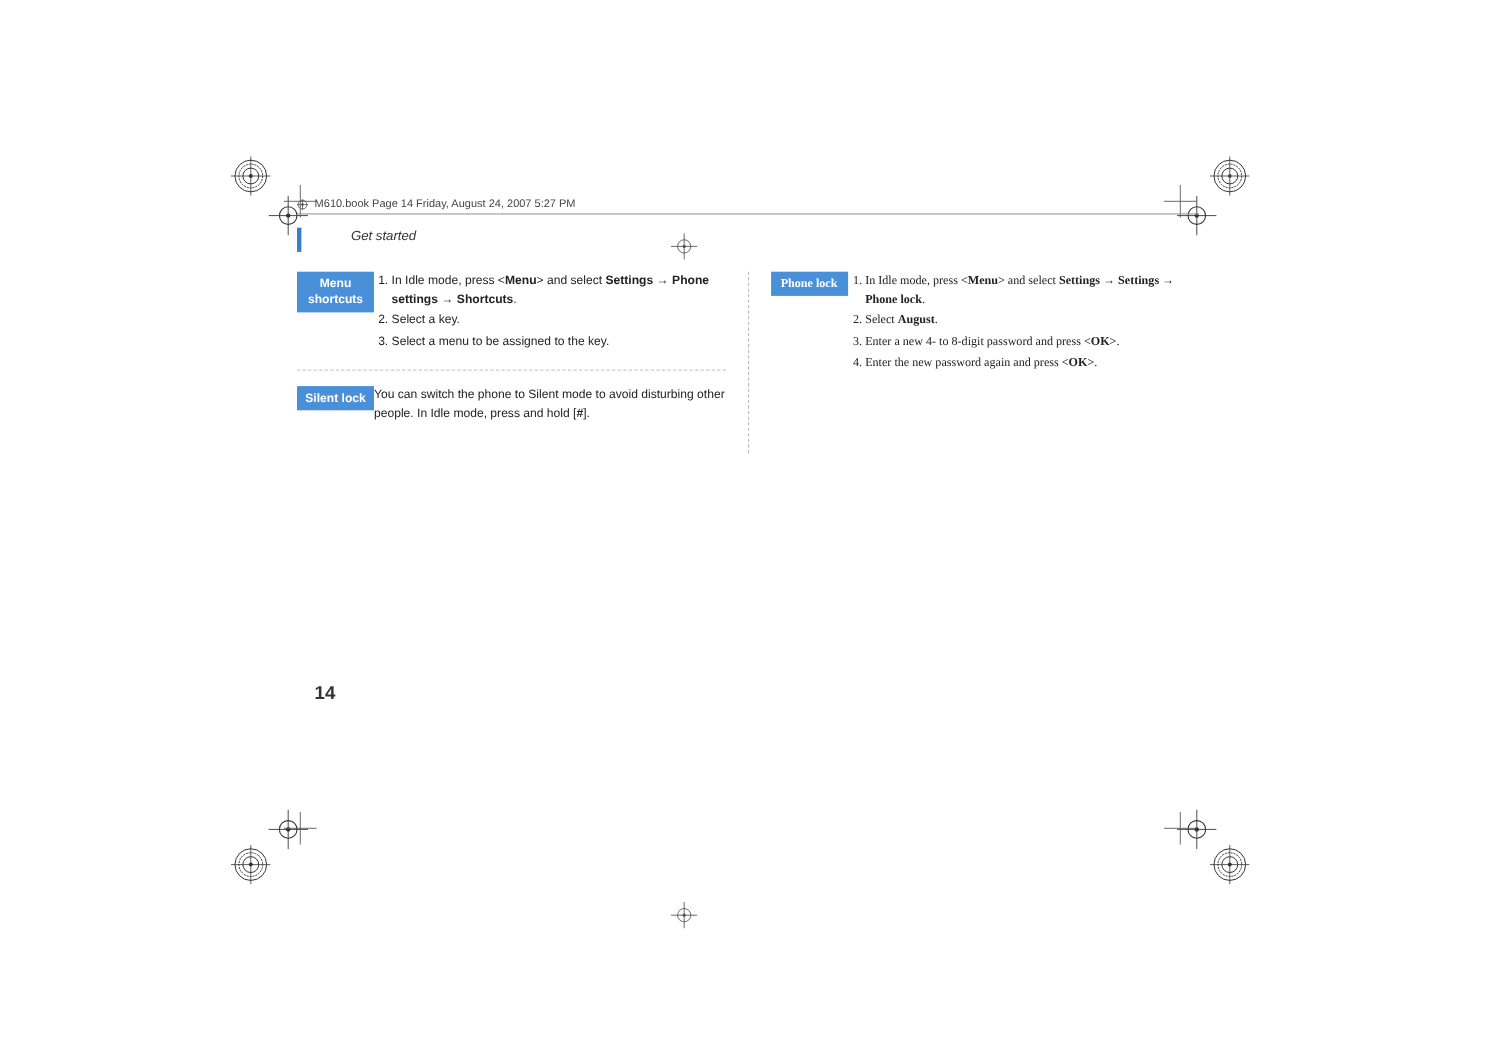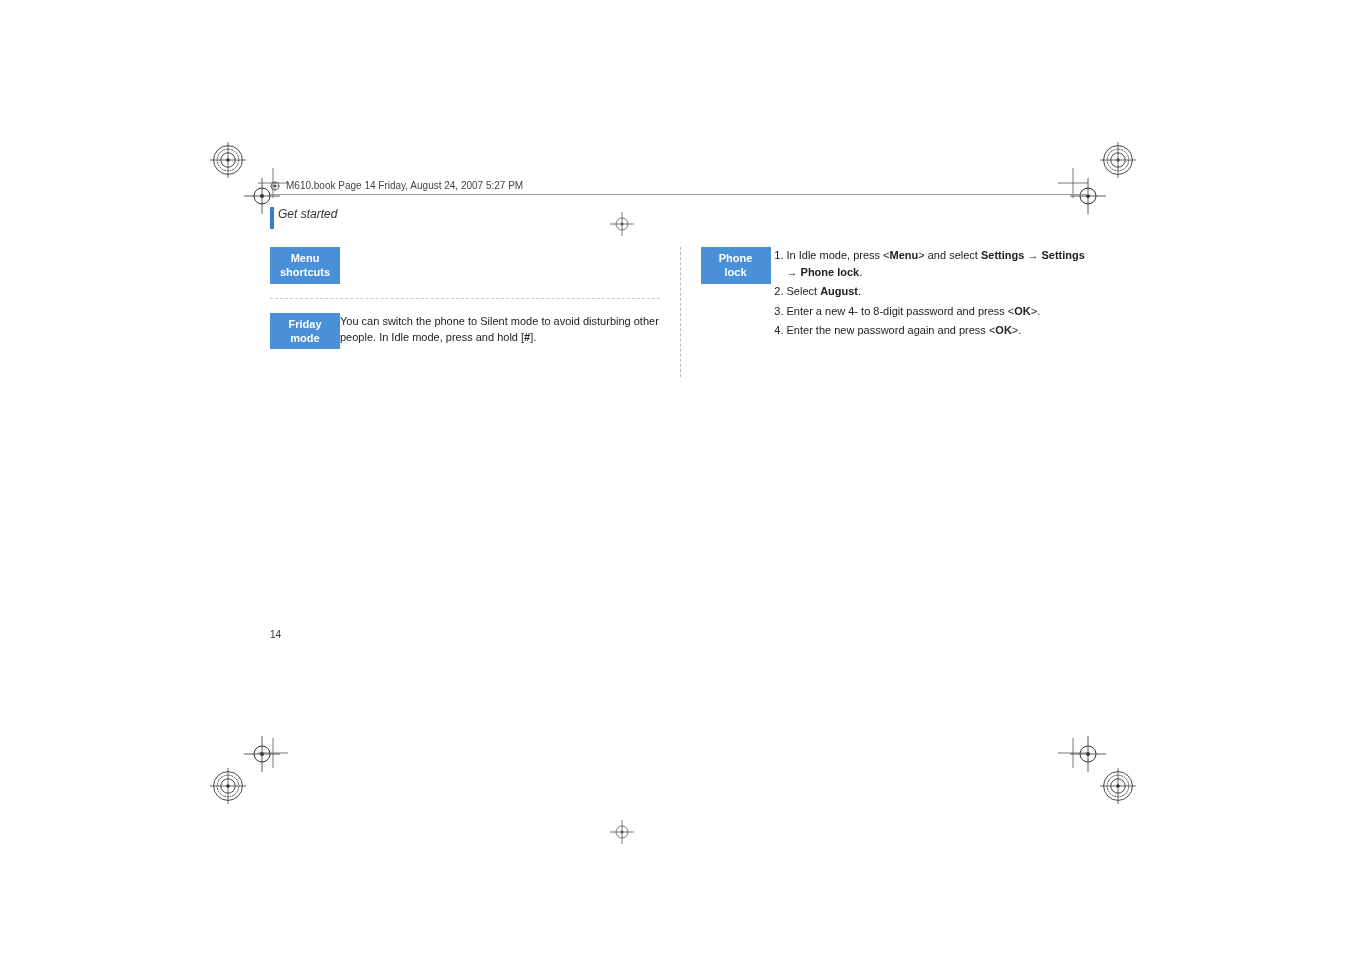--- a/index.html
+++ b/index.html
@@ -53,38 +53,40 @@
       display: inline-block;
       margin-right: 4px;
     }
 
     .section-title {
       font-style: italic;
       font-size: 12px;
       color: #333;
       margin-bottom: 12px;
       margin-top: 4px;
+      margin-left: 41px;
     }
 
     
     .content-columns {
       display: flex;
       gap: 0;
       margin-top: 10px;
     }
 
     .left-column {
       flex: 1;
       padding-right: 20px;
     }
 
     .right-column {
       flex: 1;
       padding-left: 20px;
       border-left: 1px dashed #bbb;
+      font-family: Liberation Serif, serif;
     }
 
     
     .feature-row {
       display: flex;
       margin-bottom: 14px;
       border-bottom: 1px dashed #ccc;
       padding-bottom: 14px;
     }
 
@@ -121,23 +123,24 @@
     }
 
     .feature-content p {
       margin: 0;
     }
 
     
     .page-number {
       position: absolute;
       bottom: -40px;
-      left: 0;
-      font-size: 10px;
+      left: 16px;
+      font-size: 17px;
       color: #333;
+      font-weight: bold;
     }
 
     
     .reg-tl { top: 178px; left: 244px; }
     .reg-tr { top: 178px; left: 1070px; }
     .reg-bl { top: 736px; left: 244px; }
     .reg-br { top: 736px; left: 1070px; }
 
     
     .outer-tl { top: 142px; left: 210px; }
@@ -295,25 +298,32 @@
 
   <div class="content-columns">
 
     <div class="left-column">
 
       <div class="feature-row">
         <div class="feature-label">
           <span style="white-space:pre-line;">Menu
 shortcuts</span>
         </div>
+        <div class="feature-content">
+          <ol>
+            <li>In Idle mode, press &lt;<span class="bold">Menu</span>&gt; and select <span class="bold">Settings</span> → <span class="bold">Phone settings</span> → <span class="bold">Shortcuts</span>.</li>
+            <li>Select a key.</li>
+            <li>Select a menu to be assigned to the key.</li>
+          </ol>
+        </div>
       </div>
 
       <div class="feature-row">
         <div class="feature-label">
-          <span>Friday mode</span>
+          <span>Silent lock</span>
         </div>
         <div class="feature-content">
           <p>You can switch the phone to Silent mode to avoid disturbing other people. In Idle mode, press and hold [<span class="bold">#</span>].</p>
         </div>
       </div>
 
     </div>
 
     <div class="right-column">
 

